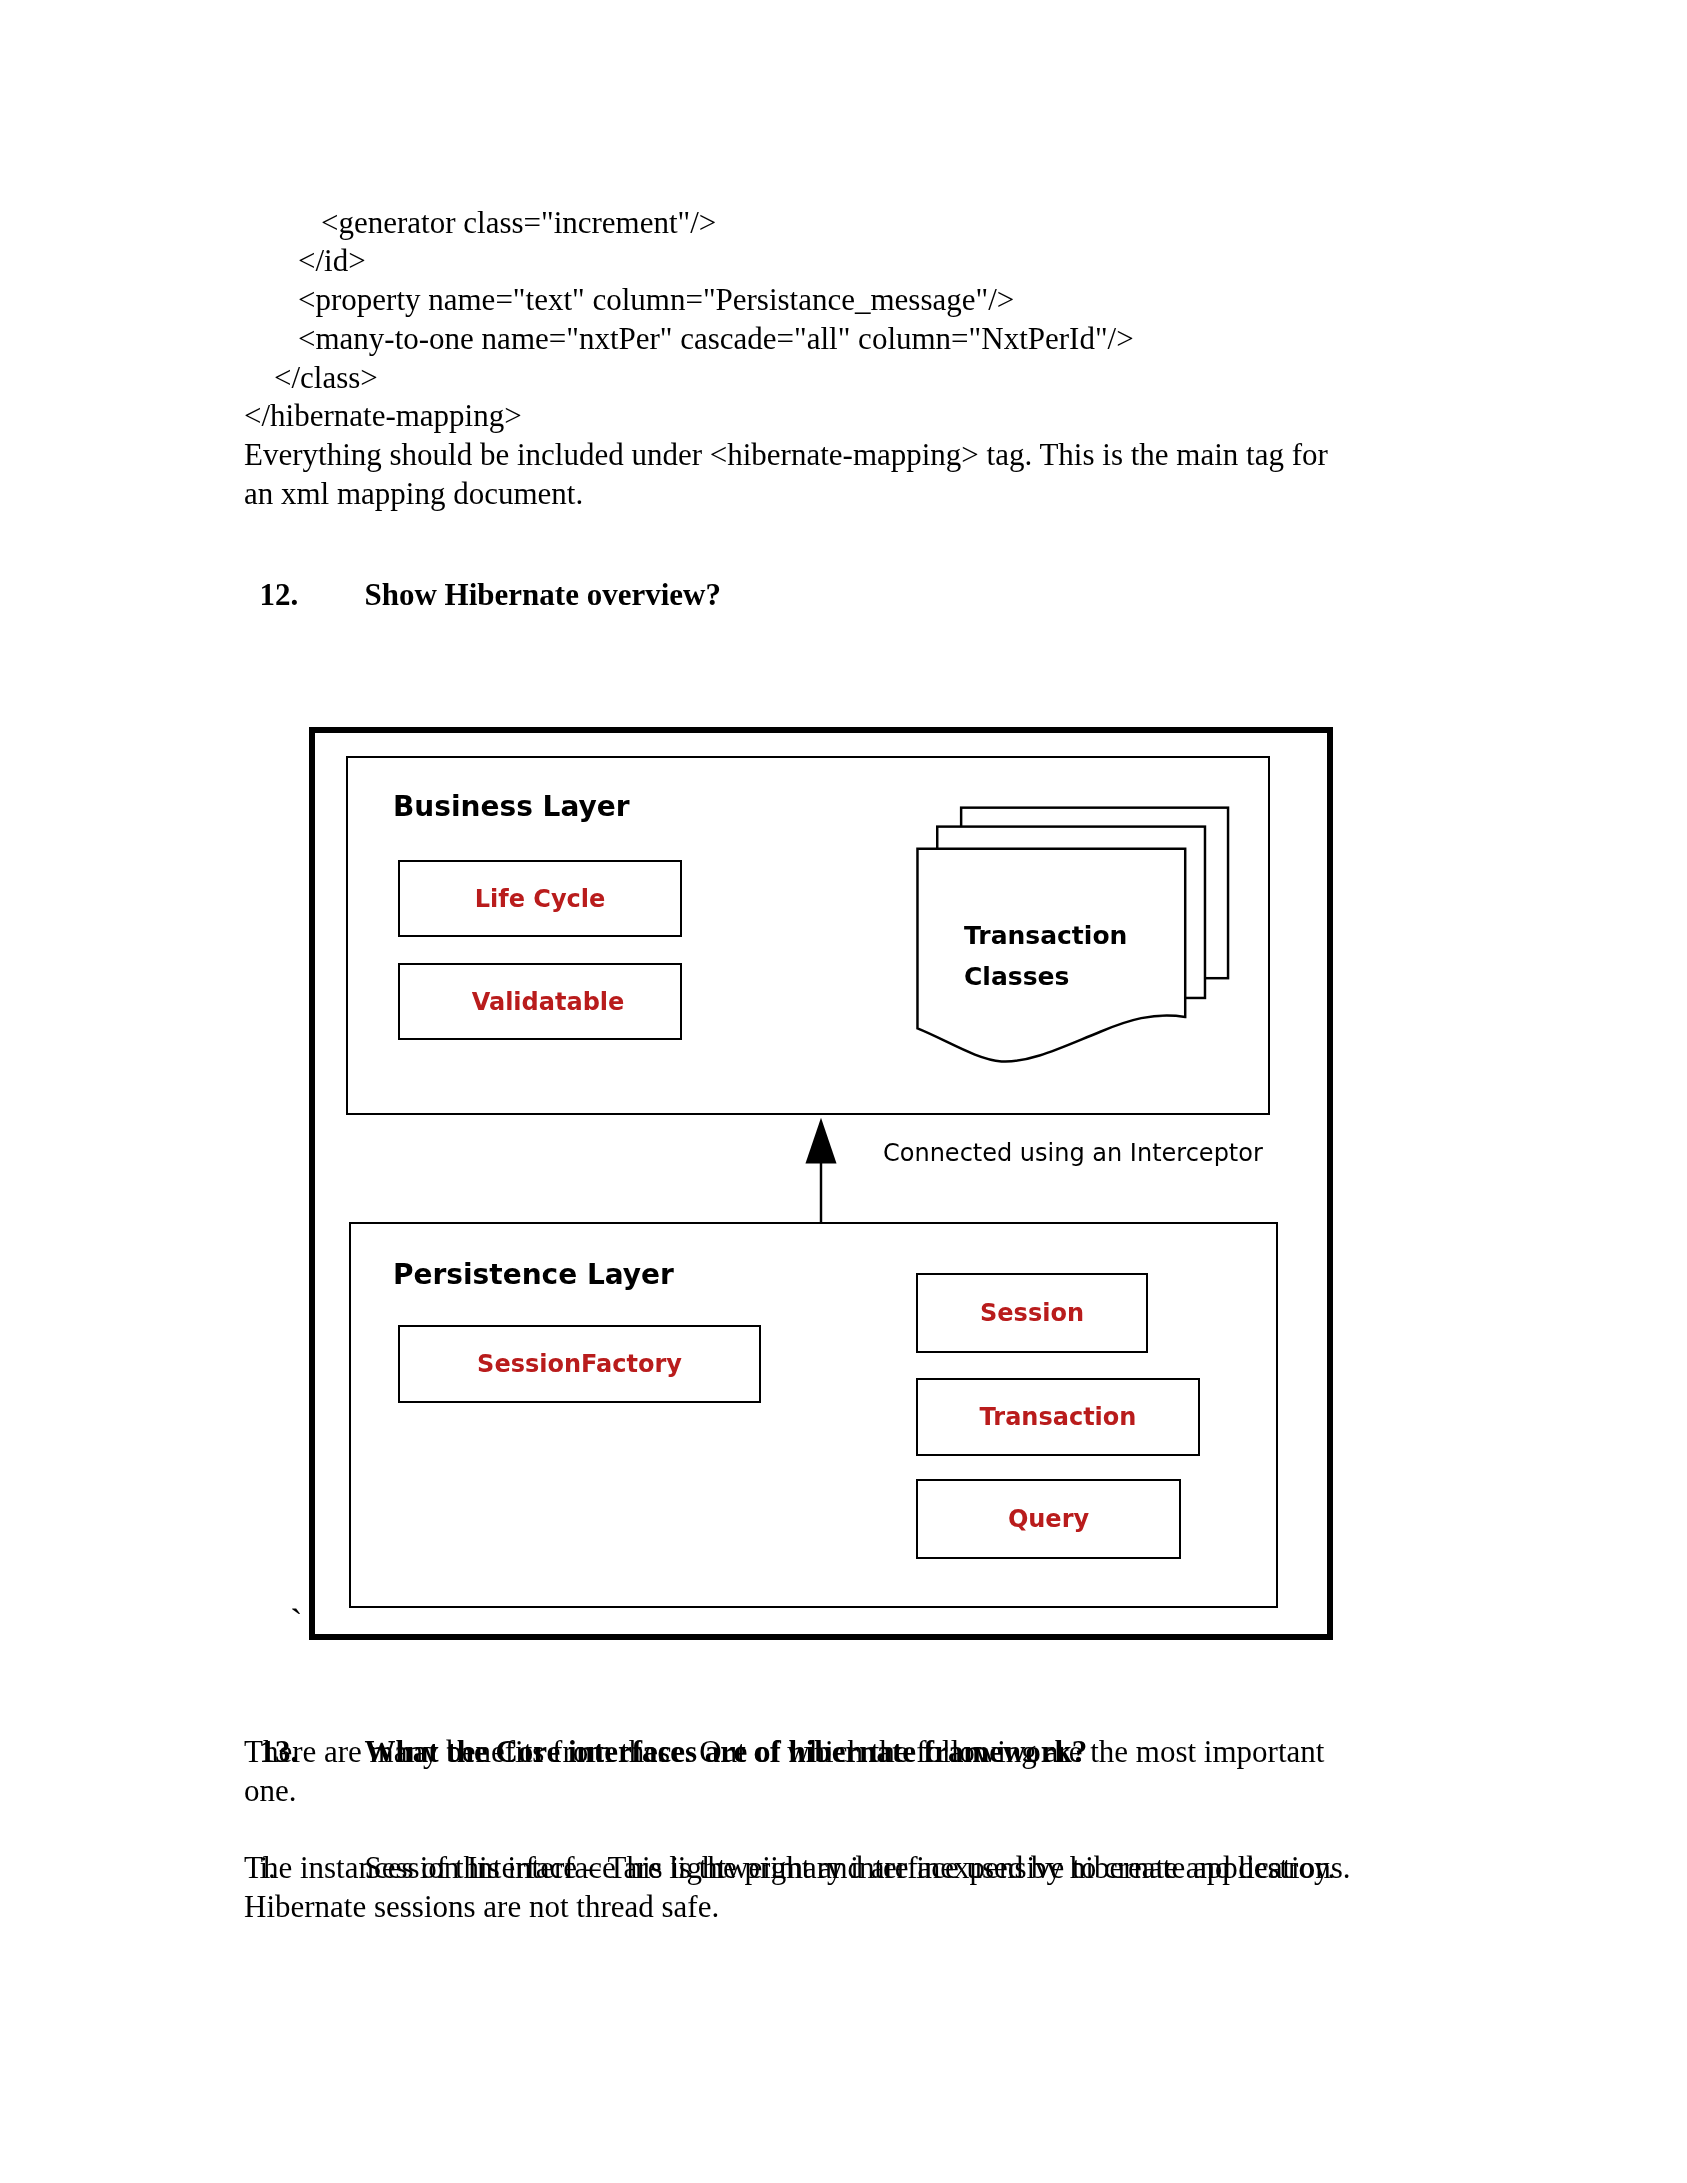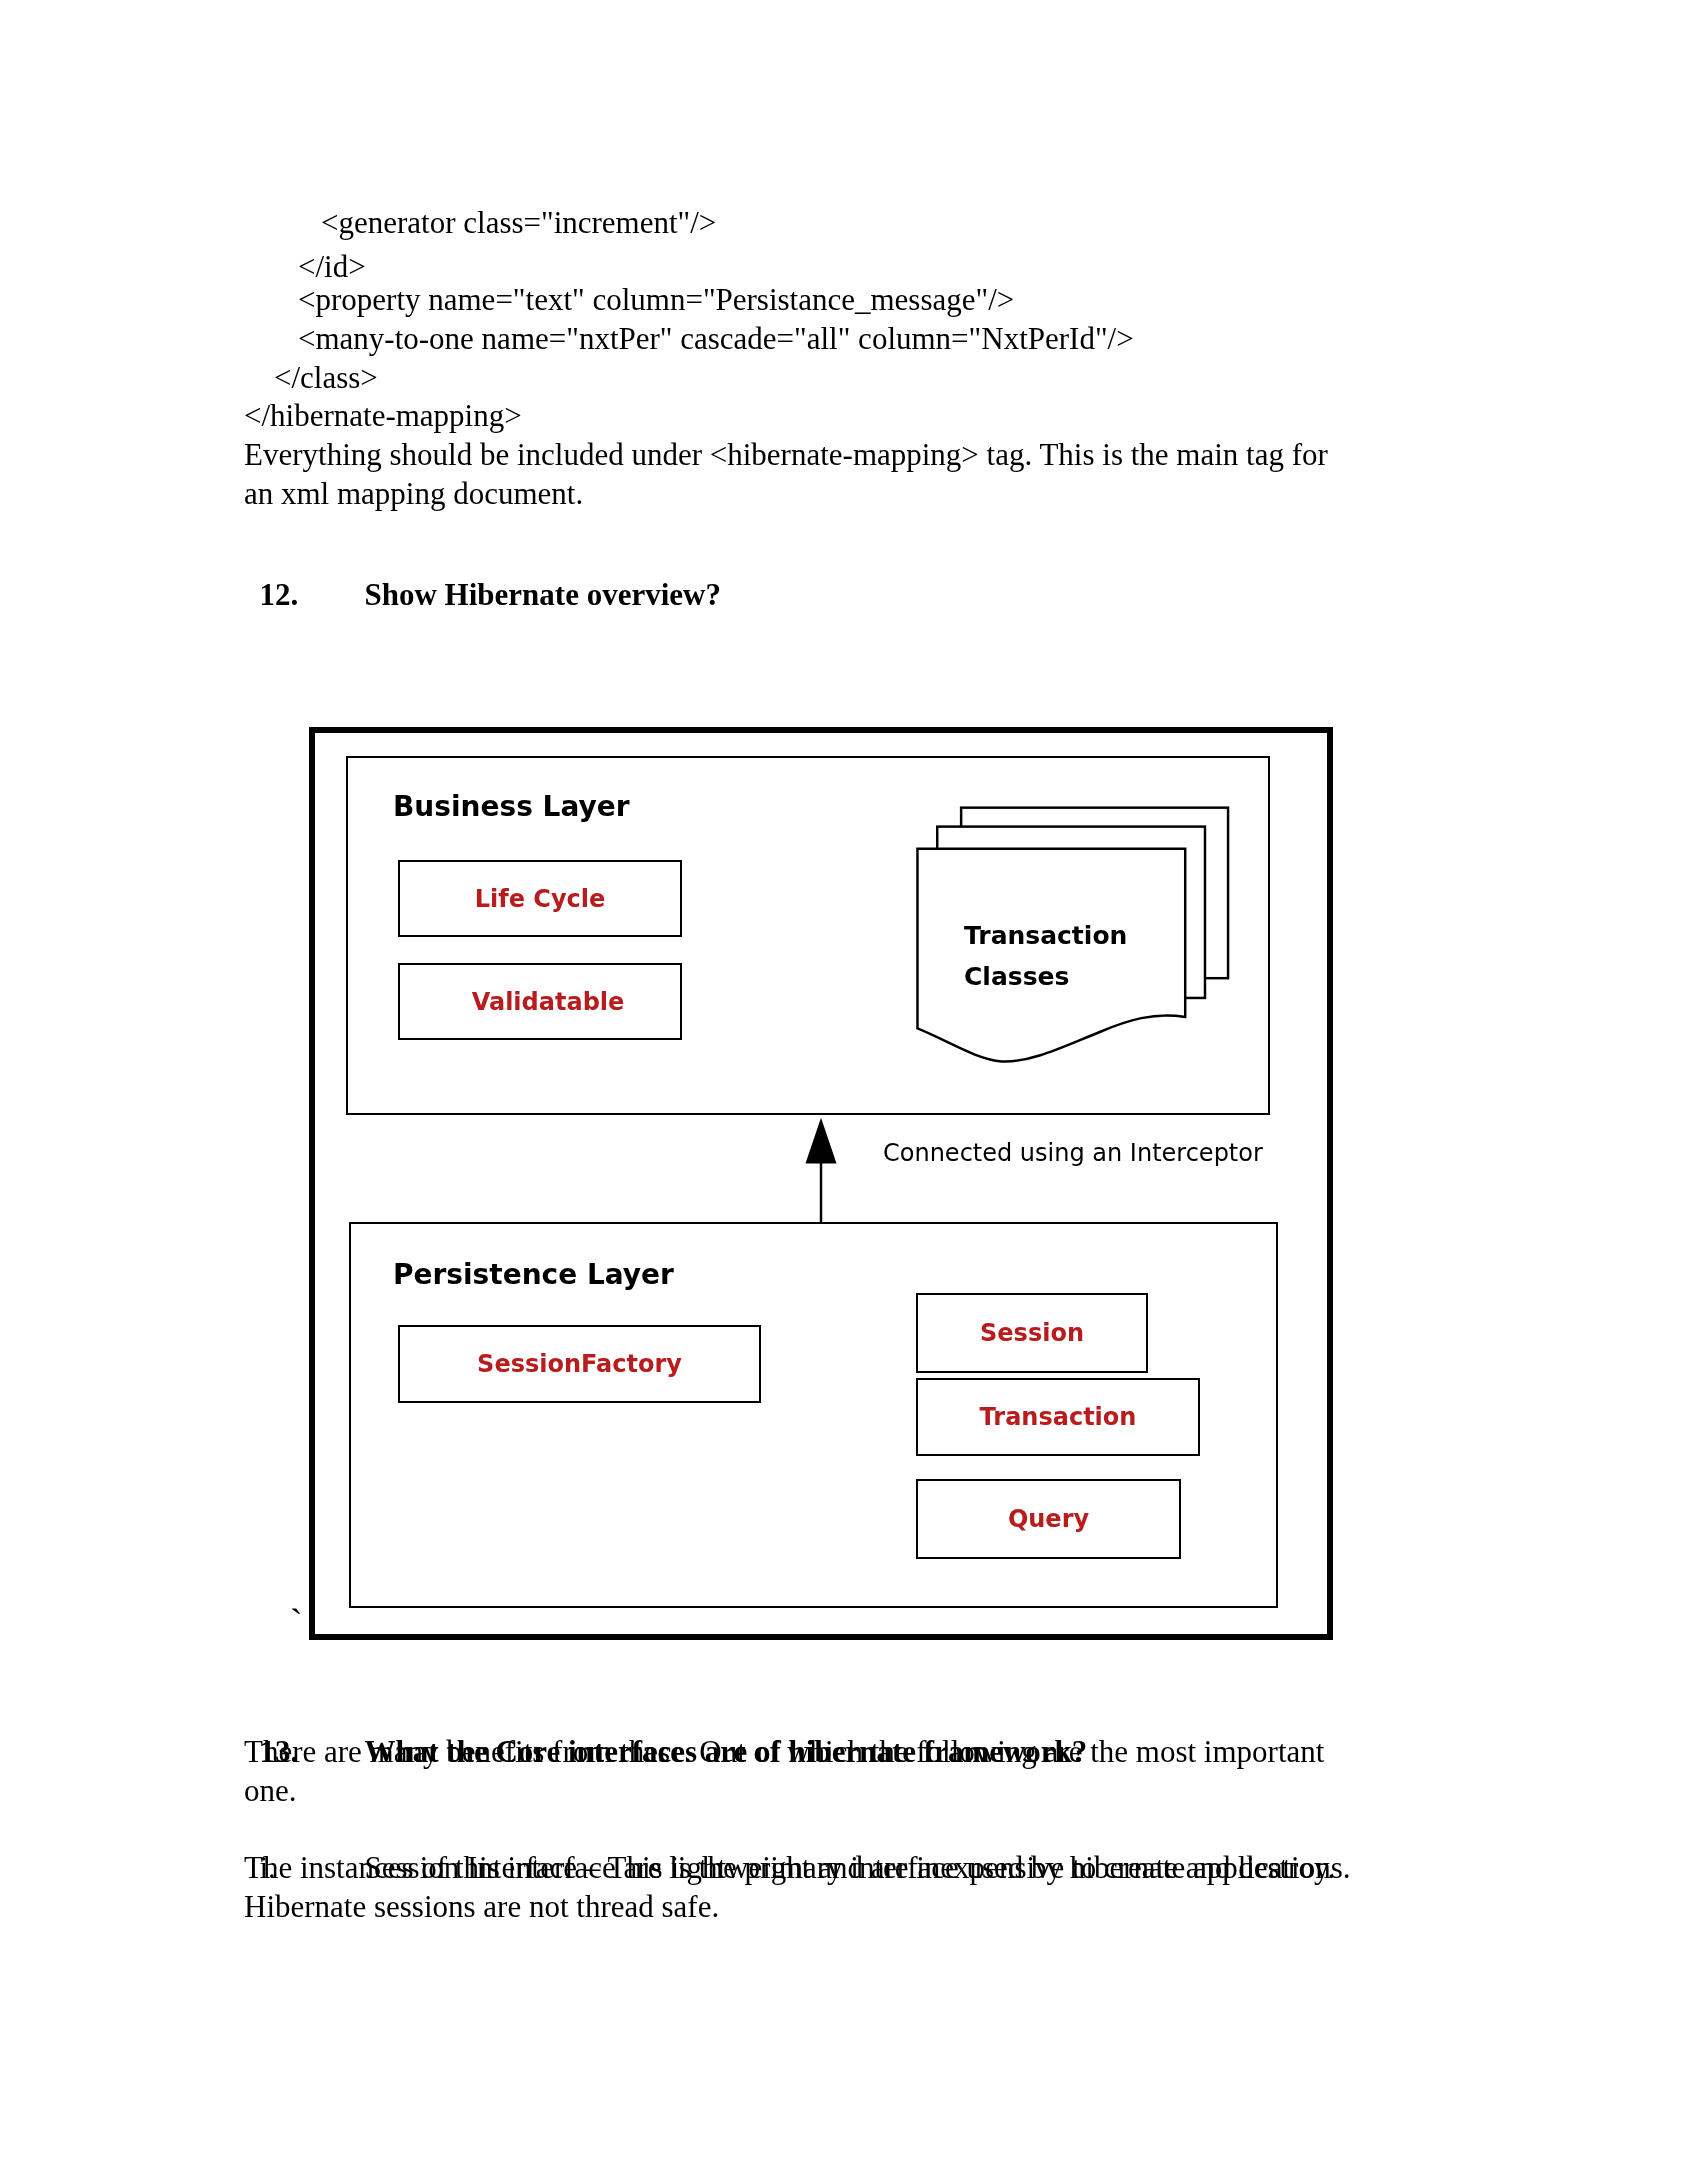--- a/index.html
+++ b/index.html
@@ -60,21 +60,21 @@
   .arrow-svg { position:absolute; left:494px; top:384px; }
   .stray-char {
     position:absolute; left:290px; top:1600px;
     font-size:38px; font-family:"Liberation Serif", serif;
   }
 </style>
 </head>
 <body>
 
 <div class="tline ind3" style="top:203px">&lt;generator class="increment"/&gt;</div>
-<div class="tline ind2" style="top:247px">&lt;/id&gt;</div>
+<div class="tline ind2" style="top:241px">&lt;/id&gt;</div>
 <div class="tline ind2" style="top:280px">&lt;property name="text" column="Persistance_message"/&gt;</div>
 <div class="tline ind2" style="top:319px">&lt;many-to-one name="nxtPer" cascade="all" column="NxtPerId"/&gt;</div>
 <div class="tline ind1" style="top:358px">&lt;/class&gt;</div>
 <div class="tline ind0" style="top:396px">&lt;/hibernate-mapping&gt;</div>
 
 <div class="tline ind0" style="top:435px">Everything should be included under &lt;hibernate-mapping&gt; tag. This is the main tag for</div>
 <div class="tline ind0" style="top:474px">an xml mapping document.</div>
 
 <div class="tline ind0 bold" style="top:536px">
   <span class="tabnum">12.</span><span>Show Hibernate overview?</span>
@@ -97,21 +97,21 @@
 
   <svg class="arrow-svg" width="36" height="115" viewBox="0 0 44 140">
     <polygon points="22,8 3,64 41,64" fill="#000000"></polygon>
     <line x1="22" y1="60" x2="22" y2="136" stroke="#000000" stroke-width="3"></line>
   </svg>
   <div class="connector-label" style="left:574px; top:412px;">Connected using an Interceptor</div>
 
   <div class="dbox layer-box" style="left:40px; top:495px; width:929px; height:386px;"></div>
   <div class="layer-label" style="left:84px; top:531px;">Persistence Layer</div>
   <div class="dbox cell" style="left:89px; top:598px; width:363px; height:78px;">SessionFactory</div>
-  <div class="dbox cell" style="left:607px; top:546px; width:232px; height:80px;margin-top:20px;">Session</div>
+  <div class="dbox cell" style="left:607px; top:546px; width:232px; height:80px;">Session</div>
   <div class="dbox cell" style="left:607px; top:651px; width:284px; height:78px;">Transaction</div>
   <div class="dbox cell" style="left:607px; top:752px; width:265px; height:80px;">Query</div>
 </div>
 
 <div class="stray-char">`</div>
 
 <div class="tline ind0 bold" style="top:1693px">
   <span class="tabnum">13.</span><span>What the Core interfaces are of hibernate framework?</span>
 </div>
 <div class="tline ind0" style="top:1732px">There are many benefits from these. Out of which the following are the most important</div>

